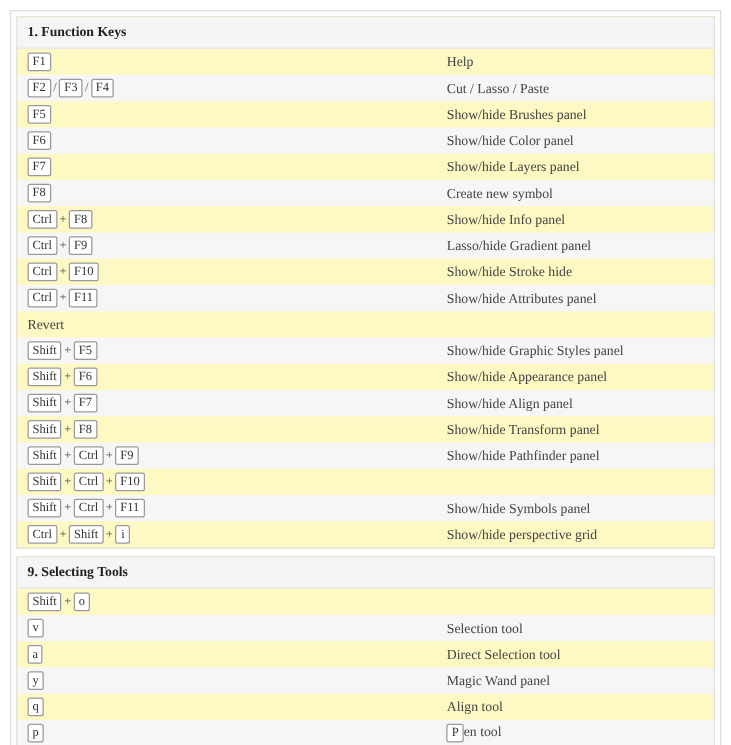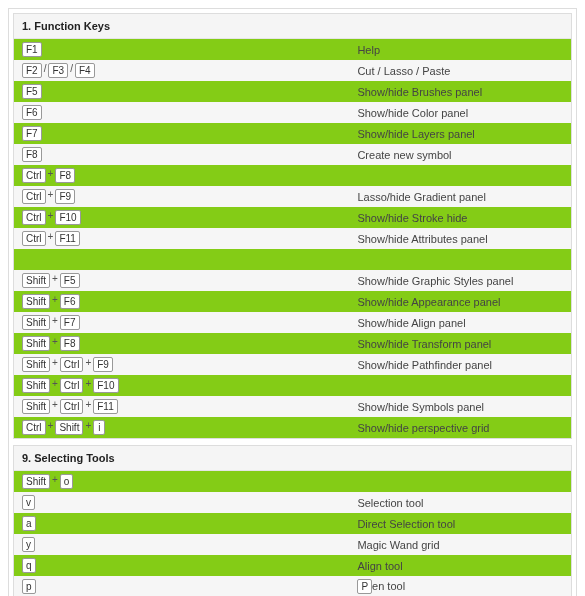--- a/index.html
+++ b/index.html
@@ -11,21 +11,22 @@
     color: #333;
     background: #fff;
   }
   .outer {
     border: 1px solid #ddd;
     padding: 4px;
   }
   .section {
     border: 1px solid #ddd;
     margin-bottom: 6px;
-    background: #84cc16;
+    background: #fef9c3;
+    font-family: Liberation Serif, serif;
   }
   .section:last-child { margin-bottom: 0; }
   .section-header {
     background: #f5f5f5;
     padding: 6px 8px;
     font-weight: bold;
     font-size: 11px;
     color: #222;
     border-bottom: 1px solid #e5e5e5;
   }
@@ -33,21 +34,21 @@
     display: flex;
     align-items: center;
     padding: 3px 8px;
     min-height: 21px;
     font-size: 11px;
   }
   .row.alt { background: #f6f6f6; }
   .keys {
     width: 62%;
     display: flex;
-    align-items: flex-start;
+    align-items: center;
     gap: 1px;
     flex-wrap: wrap;
   }
   .desc {
     width: 38%;
     color: #444;
   }
   .kbd {
     display: inline-block;
     border: 1px solid #999;
@@ -113,20 +114,21 @@
           <span class="kbd">F8</span>
         </div>
         <div class="desc">Create new symbol</div>
       </div>
       <div class="row">
         <div class="keys">
           <span class="kbd">Ctrl</span>
           <span class="plus">+</span>
           <span class="kbd">F8</span>
         </div>
+        <div class="desc">Show/hide Info panel</div>
       </div>
       <div class="row alt">
         <div class="keys">
           <span class="kbd">Ctrl</span>
           <span class="plus">+</span>
           <span class="kbd">F9</span>
         </div>
         <div class="desc">Lasso/hide Gradient panel</div>
       </div>
       <div class="row">
@@ -139,20 +141,21 @@
       </div>
       <div class="row alt">
         <div class="keys">
           <span class="kbd">Ctrl</span>
           <span class="plus">+</span>
           <span class="kbd">F11</span>
         </div>
         <div class="desc">Show/hide Attributes panel</div>
       </div>
       <div class="row">
+        <div class="desc">Revert</div>
       </div>
       <div class="row alt">
         <div class="keys">
           <span class="kbd">Shift</span>
           <span class="plus">+</span>
           <span class="kbd">F5</span>
         </div>
         <div class="desc">Show/hide Graphic Styles panel</div>
       </div>
       <div class="row">
@@ -237,21 +240,21 @@
       <div class="row">
         <div class="keys">
           <span class="kbd">a</span>
         </div>
         <div class="desc">Direct Selection tool</div>
       </div>
       <div class="row alt">
         <div class="keys">
           <span class="kbd">y</span>
         </div>
-        <div class="desc">Magic Wand grid</div>
+        <div class="desc">Magic Wand panel</div>
       </div>
       <div class="row">
         <div class="keys">
           <span class="kbd">q</span>
         </div>
         <div class="desc">Align tool</div>
       </div>
       <div class="row alt">
         <div class="keys">
           <span class="kbd">p</span>

